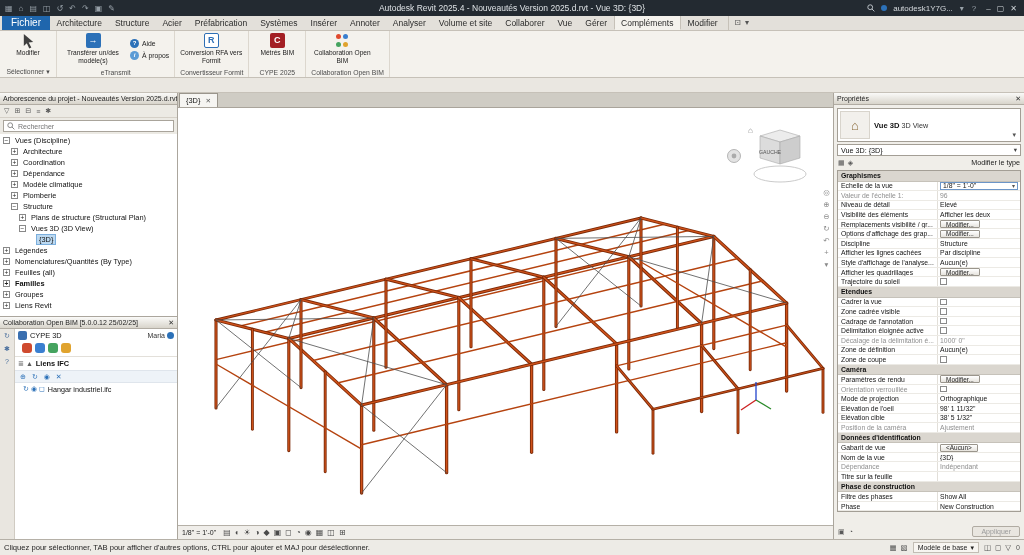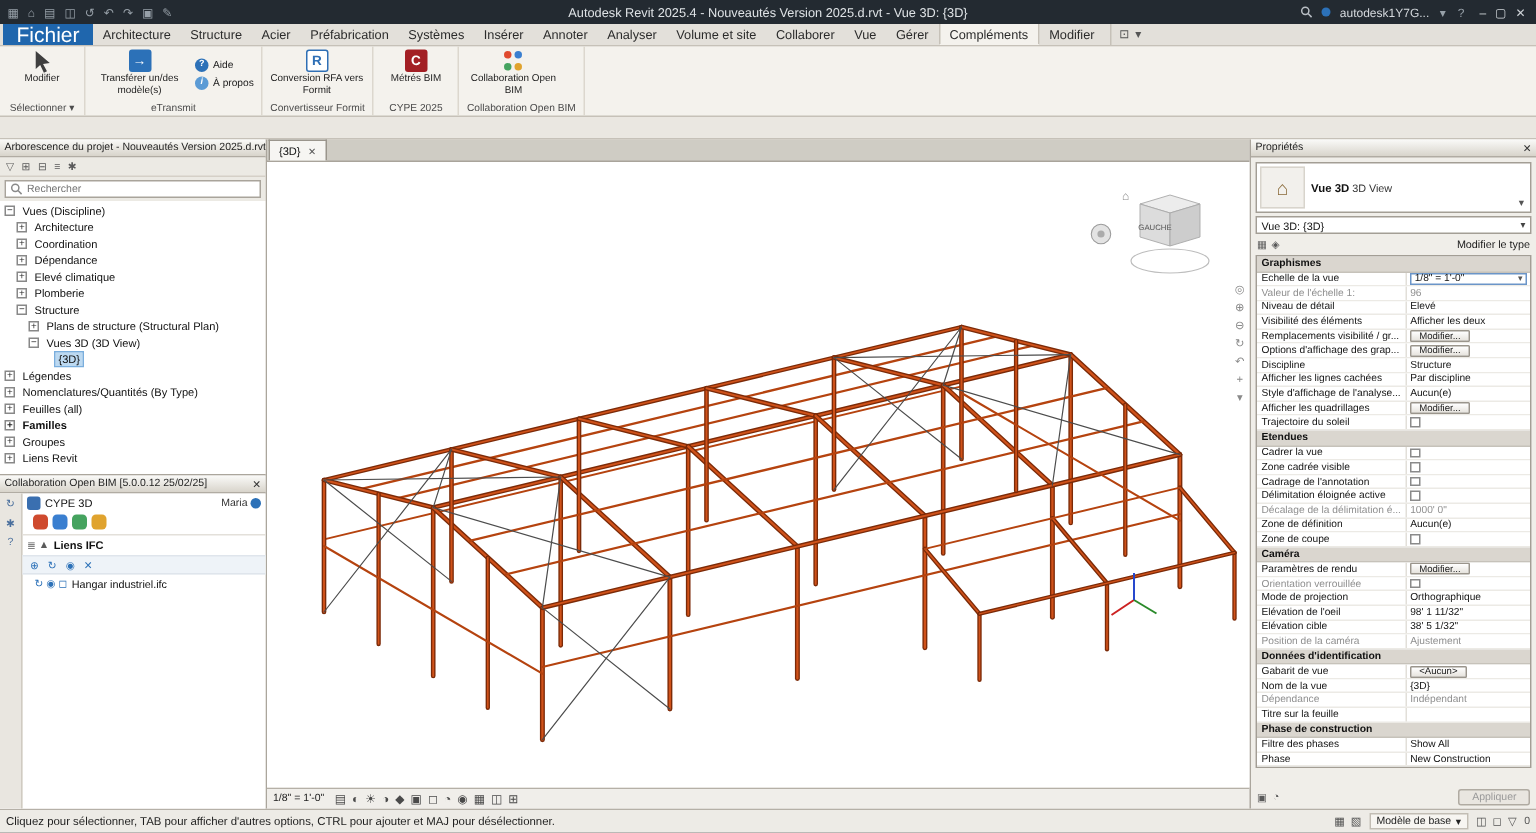--- a/index.html
+++ b/index.html
@@ -10,21 +10,21 @@
   .titlebar{height:16px;background:#232a31;display:flex;align-items:center;color:#cfd4d8;font-size:8.5px;padding:0 4px;gap:4px;position:relative}
   .t-icon{font-size:8px;color:#97a0a8;padding:0 1px;cursor:default}
   .t-title{position:absolute;left:50%;transform:translateX(-50%);color:#dfe3e6;font-size:8.5px;white-space:nowrap}
   .t-right{margin-left:auto;display:flex;align-items:center;gap:6px}
   .t-account{font-size:8px;color:#d6dade}
   .winbtn{font-size:8px;color:#cfd4d8;padding:0 3px}
   .mag{display:inline-flex}
 
   
   .tabrow{height:15px;background:#e3e0da;display:flex;align-items:flex-end;border-bottom:1px solid #c6c1b8;padding-left:2px}
-  .file-tab{height:15px;display:flex;align-items:center;padding:0 9px;background:#1f66ad;color:#fff;font-size:14px}
+  .file-tab{height:15px;display:flex;align-items:center;padding:0 9px;background:#1f66ad;color:#fff;font-size:10px}
   #rtabs{display:flex;height:15px}
   .rtab{height:15px;display:flex;align-items:center;padding:0 6.5px;font-size:8.5px;color:#2b2b2b;white-space:nowrap}
   .rtab.active{background:#f4f2ed;border:1px solid #c6c1b8;border-bottom:1px solid #f4f2ed;margin-bottom:-1px}
   .t-icon2{font-size:8px;color:#555;padding:0 2px}
   #tab-extra{display:flex;align-items:center;height:15px;margin-left:4px;border-left:1px solid #c6c1b8;padding-left:3px}
 
   
   .ribbon{height:47px;background:#f4f2ed;display:flex;border-bottom:1px solid #c6c1b8}
   .rpanel{display:flex;flex-direction:column;border-right:1px solid #dcd7ce}
   .rpanel-body{flex:1;display:flex;align-items:stretch;padding:1px 3px;gap:2px}
@@ -295,21 +295,21 @@
             <div class="trow" style="padding-left: 11px;">
               <span class="texp">+</span>
               <span class="tlabel">Coordination</span>
             </div>
             <div class="trow" style="padding-left: 11px;">
               <span class="texp">+</span>
               <span class="tlabel">Dépendance</span>
             </div>
             <div class="trow" style="padding-left: 11px;">
               <span class="texp">+</span>
-              <span class="tlabel">Elevé climatique</span>
+              <span class="tlabel">Modèle climatique</span>
             </div>
             <div class="trow" style="padding-left: 11px;">
               <span class="texp">+</span>
               <span class="tlabel">Plomberie</span>
             </div>
             <div class="trow" style="padding-left: 11px;">
               <span class="texp">−</span>
               <span class="tlabel">Structure</span>
             </div>
             <div class="trow" style="padding-left: 19px;">

